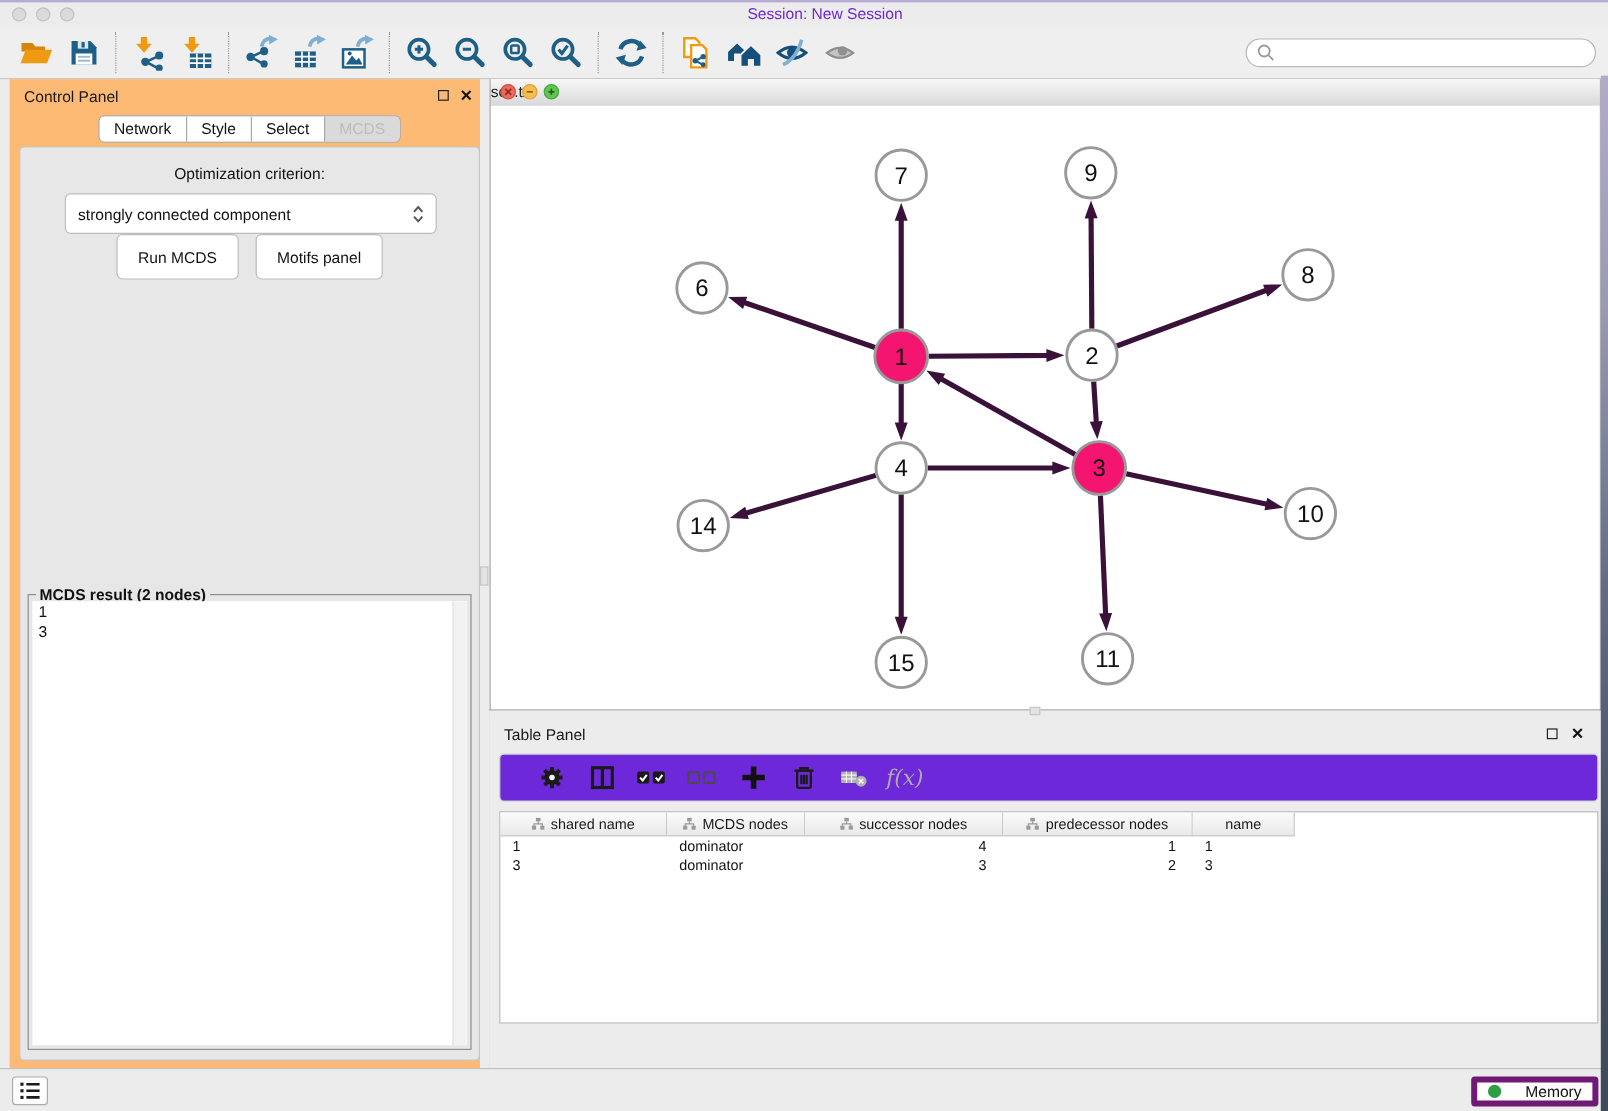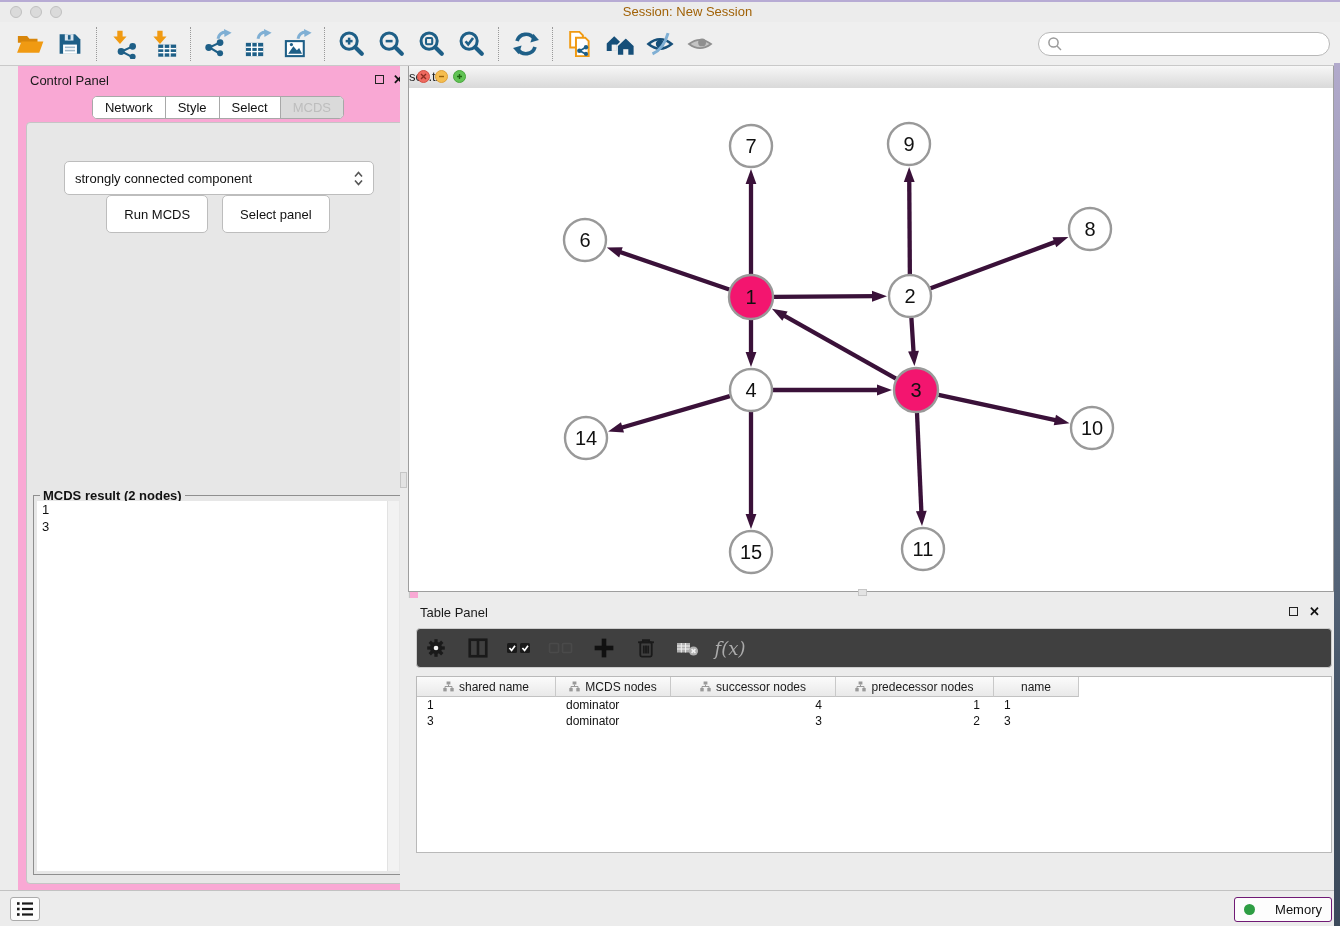--- a/index.html
+++ b/index.html
@@ -5,42 +5,42 @@
   html,body{margin:0;padding:0;background:#ECECEC;}
   .app{position:relative;width:1340px;height:926px;background:#ECECEC;overflow:hidden;
        font-family:"Liberation Sans",sans-serif;-webkit-font-smoothing:antialiased;}
   .top-strip{position:absolute;left:0;top:0;width:100%;height:2px;background:#B7ABD4;}
   .right-strip{position:absolute;left:1334px;top:63px;width:6px;height:863px;
        background:linear-gradient(180deg,#B2AACC 0%,#9A9AB6 22%,#5E6D82 50%,#415062 78%,#3C4A5B 100%);}
   
   .titlebar{position:absolute;left:0;top:2px;width:100%;height:20px;}
   .lights{position:absolute;left:10px;top:4px;display:flex;gap:8px;}
   .light{width:12px;height:12px;border-radius:50%;background:#DADADA;border:1px solid #C0C0C0;box-sizing:border-box;}
-  .win-title{text-align:center;font-size:13px;color:#a16207;line-height:20px;padding-left:35px;}
+  .win-title{text-align:center;font-size:13px;color:#6d28d9;line-height:20px;padding-left:35px;}
   
   .toolbar{position:absolute;left:0;top:22px;width:100%;height:44px;background:#EFEFEF;
        border-bottom:1px solid #C9C9C9;display:flex;align-items:center;padding:0 10px;box-sizing:border-box;}
   .tb-items{display:flex;align-items:center;height:100%;}
   .tb-btn{width:40px;height:40px;display:flex;align-items:center;justify-content:center;}
   .tb-sep{width:1px;height:34px;border-left:1px dotted #999;margin:0 6px;}
   .icn{display:flex;}
   .icn svg{display:block;}
   .search{margin-left:auto;display:flex;align-items:center;width:292px;height:24px;background:#fff;
        border:1px solid #B8B8B8;border-radius:13px;padding:0 8px;box-sizing:border-box;}
   .search input{border:none;outline:none;flex:1;font-size:13px;background:transparent;font-family:"Liberation Sans",sans-serif;}
   
   .p-title{position:absolute;left:12px;top:7px;font-size:13px;color:#1A1A1A;}
   .float-ic{position:absolute;width:9px;height:9px;border:1.5px solid #222;top:9px;box-sizing:border-box;background:transparent;}
   .close-ic{position:absolute;top:7px;font-size:13px;font-weight:bold;color:#111;line-height:14px;}
   .seg{display:inline-flex;border:1px solid #A8A8A8;border-radius:5px;overflow:hidden;background:#fff;}
   .seg-tab{padding:2px 12px;font-size:13px;color:#111;background:#fff;border-left:1px solid #A8A8A8;line-height:17px;white-space:nowrap;}
   .seg-tab:first-child{border-left:none;}
   .seg-tab.sel{background:#DADADA;color:#BDBDBD;}
   
-  .cpanel{position:absolute;left:18px;top:66px;width:400px;height:824px;background:#f9a8d4;}
+  .cpanel{position:absolute;left:8px;top:66px;width:400px;height:824px;background:#fdba74;}
   .cp-tabs{position:absolute;top:30px;width:100%;text-align:center;}
   .cp-box{position:absolute;left:8px;top:56px;width:384px;height:762px;background:#E7E7E7;
        border:1px solid #C5C5C5;border-radius:4px;box-sizing:border-box;}
   .opt-label{margin-top:14px;text-align:center;font-size:13px;color:#111;}
   .cp-select{position:absolute;left:37px;top:38px;width:310px;height:23px;background:#fff;border:1px solid #BDBDBD;
        border-radius:5px;box-sizing:border-box;display:flex;align-items:center;padding:16px 10px;font-size:13px;color:#111;}
   .stepper{margin-left:auto;display:flex;}
   .cp-btns{position:absolute;top:72px;width:100%;display:flex;justify-content:center;gap:14px;}
   .btn{height:23px;background:#fff;border:1px solid #BDBDBD;border-radius:5px;font-size:13px;color:#111;
        display:flex;align-items:center;justify-content:center;padding:18px 17px;box-sizing:border-box;}
@@ -58,38 +58,38 @@
   .nf-lights{position:absolute;left:8px;top:4px;display:flex;gap:5px;z-index:2;}
   .nf-light{width:13px;height:13px;border-radius:50%;display:flex;align-items:center;justify-content:center;box-sizing:border-box;}
   .tl-red{background:#EE6A5F;border:1px solid #D24F43;color:#8C2E22;}
   .tl-yellow{background:#F5BD4F;border:1px solid #DFA23A;color:#99630D;}
   .tl-green{background:#61C354;border:1px solid #48A63C;color:#1D6410;}
   .nf-title{font-size:13px;color:#222;line-height:21px;}
   .nf-canvas{position:absolute;left:0;top:22px;right:0;bottom:0;background:#fff;}
   .hgrip{position:absolute;left:858px;top:589px;width:9px;height:7px;background:#E3E3E3;border:1px solid #C6C6C6;box-sizing:border-box;}
   
   .tpanel{position:absolute;left:408px;top:598px;width:926px;height:292px;background:#ECECEC;}
-  .tt-bar{position:absolute;left:8px;top:30px;width:916px;height:40px;background:#404040;border:1px solid #CCC;
-       border-radius:4px;box-sizing:border-box;display:flex;align-items:center;padding-left:0;gap:2px;}
+  .tt-bar{position:absolute;left:8px;top:30px;width:916px;height:40px;background:#6d28d9;border:1px solid #CCC;
+       border-radius:4px;box-sizing:border-box;display:flex;align-items:center;padding-left:24px;gap:2px;}
   .tt-bar .tb-btn{width:38px;height:36px;}
   .fx{font-family:"DejaVu Serif",serif;font-style:italic;font-size:18px;color:#ABABAB;}
   .tbl{position:absolute;left:8px;top:78px;width:916px;height:177px;background:#fff;border:1px solid #B9B9B9;
        box-sizing:border-box;overflow:hidden;}
   .tbl-head{display:flex;height:20px;}
   .th{display:flex;align-items:center;justify-content:center;gap:5px;font-size:12px;color:#1A1A1A;
        background:linear-gradient(#FBFBFB,#E9E9E9);border-right:1px solid #C9C9C9;border-bottom:1px solid #C2C2C2;box-sizing:border-box;}
   .tr{display:flex;height:16px;align-items:center;}
   .td{font-size:12px;color:#111;box-sizing:border-box;padding:0 10px;white-space:nowrap;}
   .td.r{text-align:right;padding-right:14px;}
   .tbl-tabs{position:absolute;top:266px;width:100%;text-align:center;}
   
   .statusbar{position:absolute;left:0;top:890px;width:1340px;height:36px;background:#ECECEC;border-top:1px solid #C2C2C2;box-sizing:border-box;}
   .sb-left{position:absolute;left:10px;top:6px;width:30px;height:24px;background:#FDFDFD;border:1px solid #ABABAB;
        border-radius:3px;display:flex;align-items:center;justify-content:center;box-sizing:border-box;}
-  .sb-mem{position:absolute;right:8px;top:6px;height:25px;background:#FDFDFD;border:1px solid #701a75;border-radius:3px;
+  .sb-mem{position:absolute;right:8px;top:6px;height:25px;background:#FDFDFD;border:5px solid #701a75;border-radius:3px;
        display:flex;align-items:center;gap:20px;padding:0 9px;font-size:13px;color:#111;box-sizing:border-box;}
   .mem-dot{width:11px;height:11px;border-radius:50%;background:#2E9E44;}
 </style>
 </head>
 <body>
 
 <div class="app">
   <div class="top-strip"></div>
 
   <div class="titlebar">
@@ -304,32 +304,33 @@
     <div class="p-title">Control Panel</div>
     <span class="float-ic" style="right:34px"></span>
     <span class="close-ic" style="right:14px">✕</span>
     <div class="cp-tabs"><div class="seg" id="cp-tabs">
           <div class="seg-tab">Network</div>
           <div class="seg-tab">Style</div>
           <div class="seg-tab">Select</div>
           <div class="seg-tab sel">MCDS</div>
         </div></div>
     <div class="cp-box">
+      <div class="opt-label">Optimization criterion:</div>
       <div class="cp-select">
         <span>strongly connected component</span>
         <span class="stepper" id="stepper-glyph">
             <svg width="9" height="15" viewBox="0 0 9 15">
               <path d="M1 5.5L4.5 1.5 8 5.5" fill="none" stroke="#555" stroke-width="1.6"></path>
               <path d="M1 9.5L4.5 13.5 8 9.5" fill="none" stroke="#555" stroke-width="1.6"></path>
             </svg>
           </span>
       </div>
       <div class="cp-btns">
         <div class="btn">Run MCDS</div>
-        <div class="btn">Select panel</div>
+        <div class="btn">Motifs panel</div>
       </div>
       <div class="group">
         <span class="legend">MCDS result (2 nodes)</span>
         <div class="listbox" id="mcds-list">
 
         <div class="lb-line">1</div>
             <div class="lb-line">3</div>
             <div class="lb-track"></div>
           </div>
       </div>

